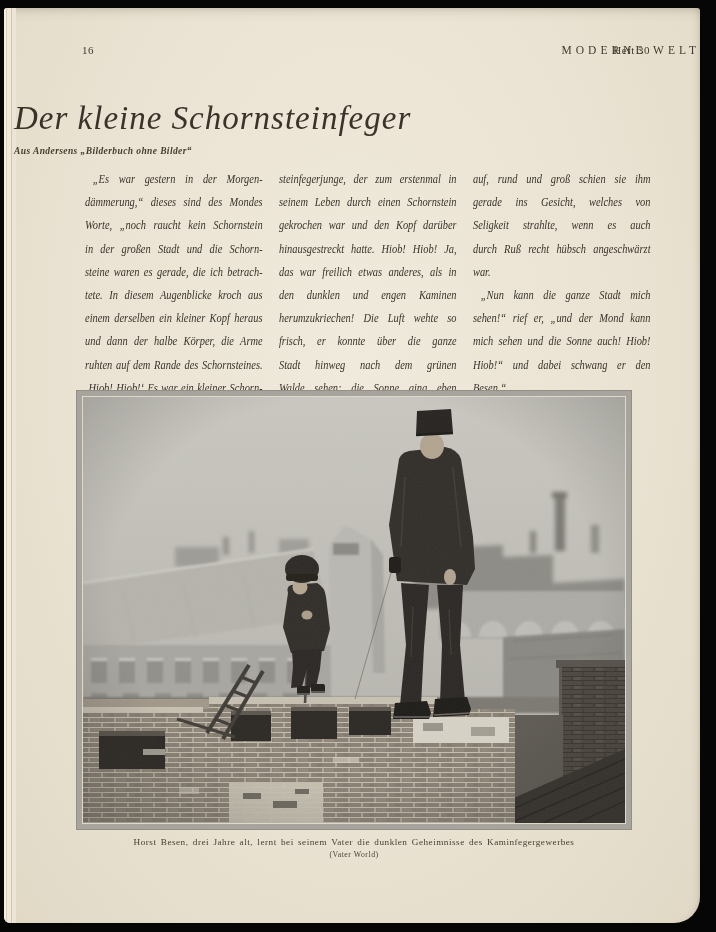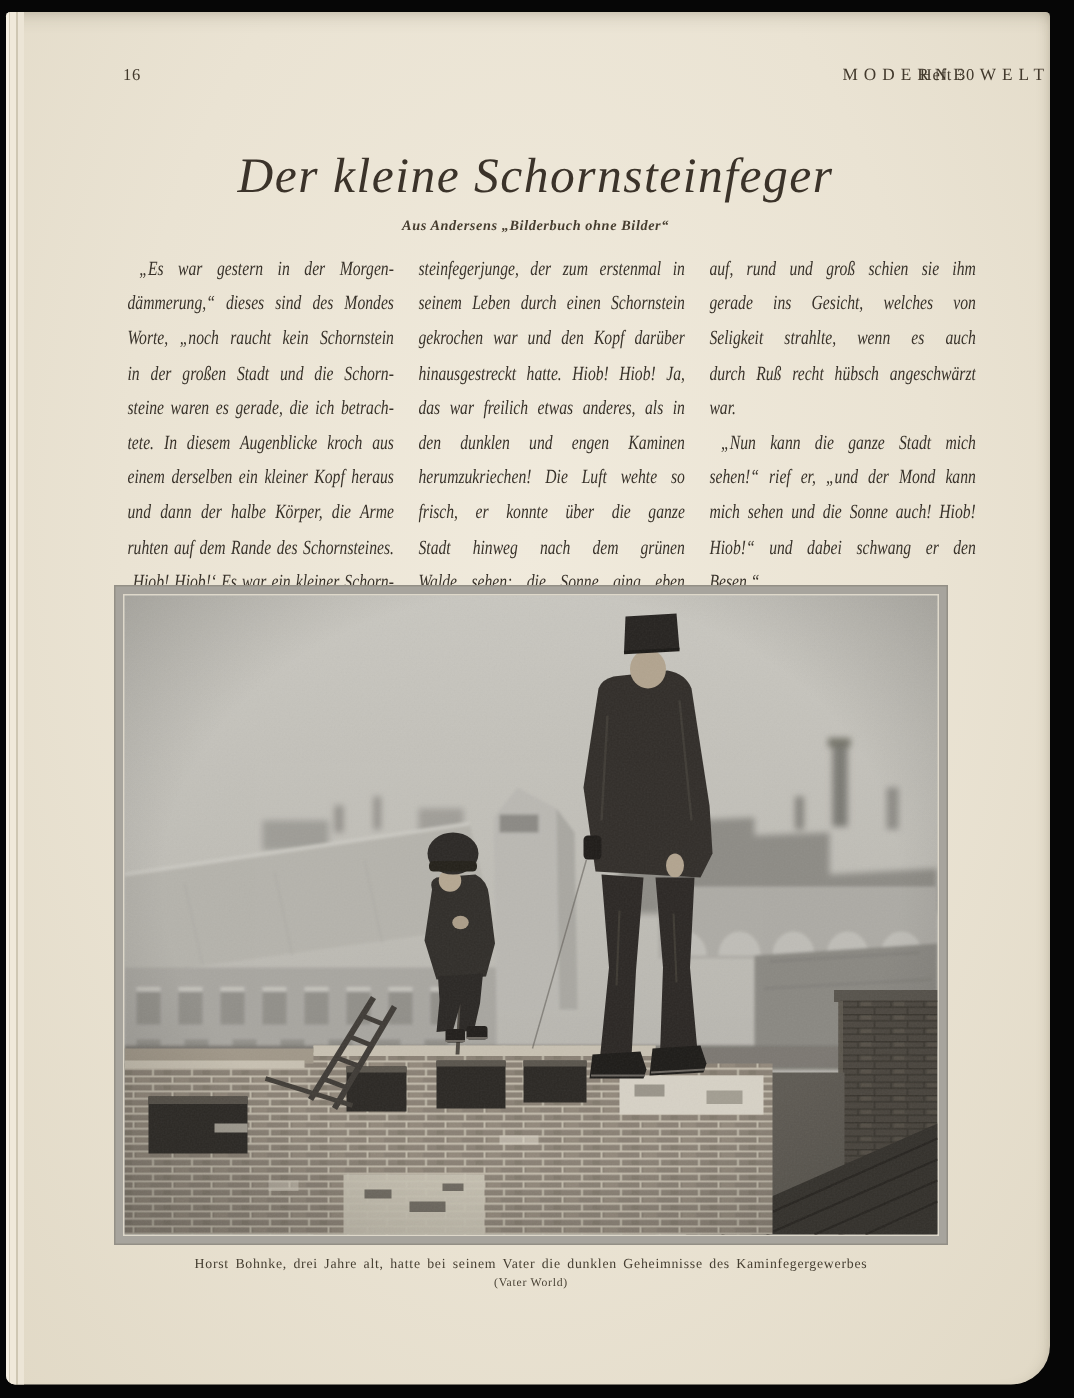--- a/index.html
+++ b/index.html
@@ -18,25 +18,25 @@
     position:absolute;left:0;top:0;width:12px;height:100%;
     background:linear-gradient(90deg,#f6f0e2 0 2px,#d7cfbc 2px 3px,#f0e9da 3px 7px,#cfc7b3 7px 8px,#ece5d6 8px 12px);
     border-radius:3px 0 0 6px;
   }
   .masthead{position:absolute;left:0;right:0;top:36px;height:16px;color:#42392c;}
   .pageno{position:absolute;left:78px;top:0;font-size:11px;letter-spacing:.5px;}
   .journal{position:absolute;left:0;right:0;top:0;text-align:right;padding-left:16px;
     font-size:11.5px;letter-spacing:4px;}
   .issue{position:absolute;right:50px;top:0;font-size:11px;letter-spacing:.5px;}
   .title{
-    position:absolute;left:0;right:0;top:92px;text-align:center;padding-left:10px;
+    position:absolute;left:0;right:0;top:92px;text-align:left;padding-left:10px;
     font-style:italic;font-size:33px;letter-spacing:1px;color:#3b332a;font-weight:400;
   }
   .subtitle{
-    position:absolute;left:0;right:0;top:138px;text-align:center;padding-left:10px;
+    position:absolute;left:0;right:0;top:138px;padding-left:10px;
     font-style:italic;font-weight:bold;font-size:9.5px;letter-spacing:.4px;color:#463d2f;
   }
   .columns{
     position:absolute;left:81px;top:159px;width:726px;
     transform:scaleX(0.779);transform-origin:0 0;
     display:flex;gap:21px;
   }
   .col{flex:0 0 228px;width:228px;}
   .tline{
     font-style:italic;font-size:13.4px;line-height:23.2px;height:23.2px;
@@ -295,15 +295,15 @@
         </g>
 
         <line x1="308" y1="176" x2="272" y2="302" stroke="#5b5751" stroke-width="1" opacity=".55"></line>
 
         <rect width="542" height="426" fill="url(#vig)"></rect>
         <rect width="542" height="426" filter="url(#grain)" opacity="0.08"></rect>
       </svg>
     </div>
   </div>
 
-  <div class="caption">Horst Bohnke, drei Jahre alt, hatte bei seinem Vater die dunklen Geheimnisse des Kaminfegergewerbes</div>
+  <div class="caption">Horst Besen, drei Jahre alt, lernt bei seinem Vater die dunklen Geheimnisse des Kaminfegergewerbes</div>
   <div class="credit">(Vater World)</div>
 </div>
 
 </body></html>

